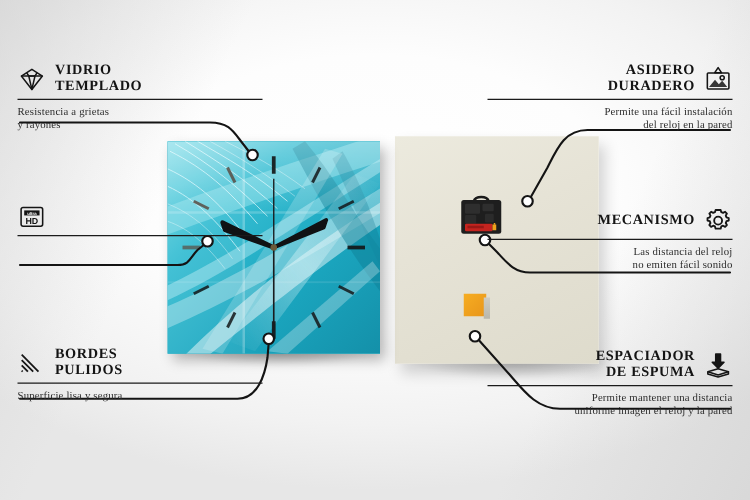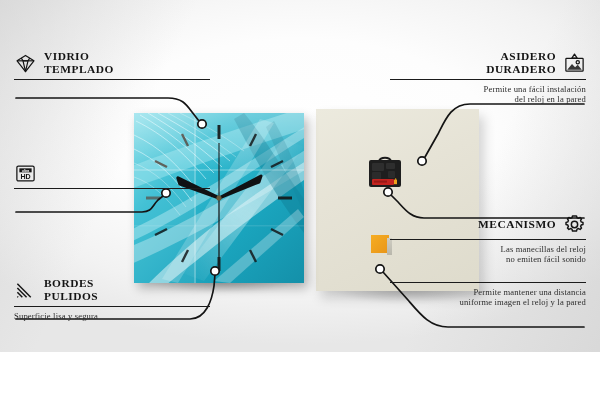--- a/index.html
+++ b/index.html
@@ -2,21 +2,21 @@
 <html><head>
 <meta charset="utf-8">
 <style>
   html,body{margin:0;padding:0;}
   body{
     width:600px;height:400px;overflow:hidden;
     font-family:"Liberation Serif", serif;
     background:#ffffff;
   }
   #stage{
-    position:relative;width:600px;height:352px;overflow:hidden;
+    position:relative;width:600px;height:400px;overflow:hidden;
     background:
       radial-gradient(ellipse 70% 60% at 50% 38%, #ffffff 0%, #fdfdfd 45%, #f2f2f2 78%, #e7e7e7 100%),
       linear-gradient(180deg,#f4f4f4 0%,#ffffff 18%,#fbfbfb 60%,#e4e4e4 100%);
   }
   #stage:before{
     content:"";position:absolute;inset:0;
     background:linear-gradient(115deg, rgba(205,205,205,.55) 0%, rgba(255,255,255,0) 26%,
                rgba(255,255,255,0) 74%, rgba(205,205,205,.55) 100%);
     pointer-events:none;
   }
@@ -44,21 +44,21 @@
   .feat.right .sub{text-align:right;}
 
   .ico{width:23px;height:23px;flex:0 0 23px;display:block;}
   .ico svg{display:block;width:23px;height:23px;}
 
   
   #f-vidrio   {left:14px; top:50px;}
   #f-impresion{left:14px; top:162px;}
   #f-bordes   {left:14px; top:277px;}
   #f-asidero  {left:390px;top:50px;}
-  #f-mecanismo{left:390px;top:165px;margin-top:48px;}
+  #f-mecanismo{left:390px;top:165px;}
   #f-espaciador{left:390px;top:279px;}
 
   
   #wires{position:absolute;left:0;top:0;width:600px;height:400px;pointer-events:none;}
 
   
   #photo{
     position:absolute;left:131px;top:101px;width:348px;height:196px;
   }
   
@@ -254,20 +254,24 @@
           <path d="M9.4,9.2 L14.6,9.2"></path>
         </g>
           </svg>
       </span>
       <span class="ttl">
         <span>VIDRIO</span>
         <span>TEMPLADO</span>
       </span>
     </div>
     <div class="rule"></div>
+    <div class="sub">
+      <span>Resistencia a grietas</span>
+      <span>y rayones</span>
+    </div>
   </div>
 
   <div class="feat left" id="f-impresion">
     <div class="head">
       <span class="ico">
         <svg viewBox="0 0 24 24">
           <rect x="3" y="4.2" width="18" height="15.6" rx="1.6" fill="none" stroke="#151515" stroke-width="1.3"></rect>
           <rect x="5.6" y="6.6" width="12.8" height="4.2" fill="#151515"></rect>
           <text x="12" y="10.1" font-family="'Liberation Sans',sans-serif" font-size="3.6" font-weight="bold" fill="#ffffff" text-anchor="middle">ultra</text>
           <text x="12" y="17.6" font-family="'Liberation Sans',sans-serif" font-size="7.4" font-weight="bold" fill="#151515" text-anchor="middle">HD</text>
@@ -337,26 +341,41 @@
                    -1.85,0.55 -0.62,1.5 0.95,1.7 -1.48,1.48 -1.7,-0.95 -1.5,0.62 -0.55,1.85 -2.1,0 -2.1,0
                    -0.55,-1.85 -1.5,-0.62 -1.7,0.95 -1.48,-1.48 0.95,-1.7 -0.62,-1.5 -1.85,-0.55 0,-2.1
                    1.85,-0.55 0.62,-1.5 -0.95,-1.7 1.48,-1.48 1.7,0.95 1.5,-0.62 0.55,-1.85 Z"></path>
           <circle cx="12" cy="12" r="3.3"></circle>
         </g>
           </svg>
       </span>
     </div>
     <div class="rule"></div>
     <div class="sub">
-      <span>Las manecillas del reloj</span>
+      <span>Las distancia del reloj</span>
       <span>no emiten fácil sonido</span>
     </div>
   </div>
 
   <div class="feat right" id="f-espaciador">
+    <div class="head">
+      <span class="ttl">
+        <span>ESPACIADOR</span>
+        <span>DE ESPUMA</span>
+      </span>
+      <span class="ico">
+        <svg viewBox="0 0 24 24">
+            <g fill="none" stroke="#151515" stroke-width="1.3" stroke-linejoin="round">
+          <path d="M10,2.4 L14,2.4 L14,9.2 L16.9,9.2 L12,14.1 L7.1,9.2 L10,9.2 Z" fill="#151515"></path>
+          <path d="M12,14.6 L20.6,17.2 L12,19.8 L3.4,17.2 Z"></path>
+          <path d="M3.4,17.2 L3.4,18.9 L12,21.5 L20.6,18.9 L20.6,17.2"></path>
+        </g>
+          </svg>
+      </span>
+    </div>
     <div class="rule"></div>
     <div class="sub">
       <span>Permite mantener una distancia</span>
       <span>uniforme imagen el reloj y la pared</span>
     </div>
   </div>
 
 </div>
 
 </body></html>

